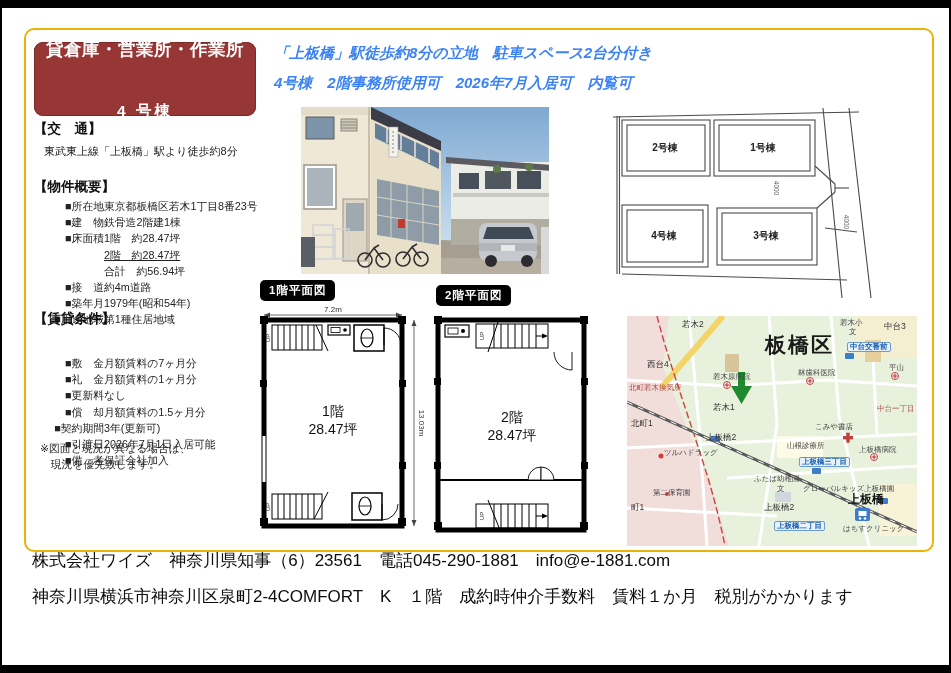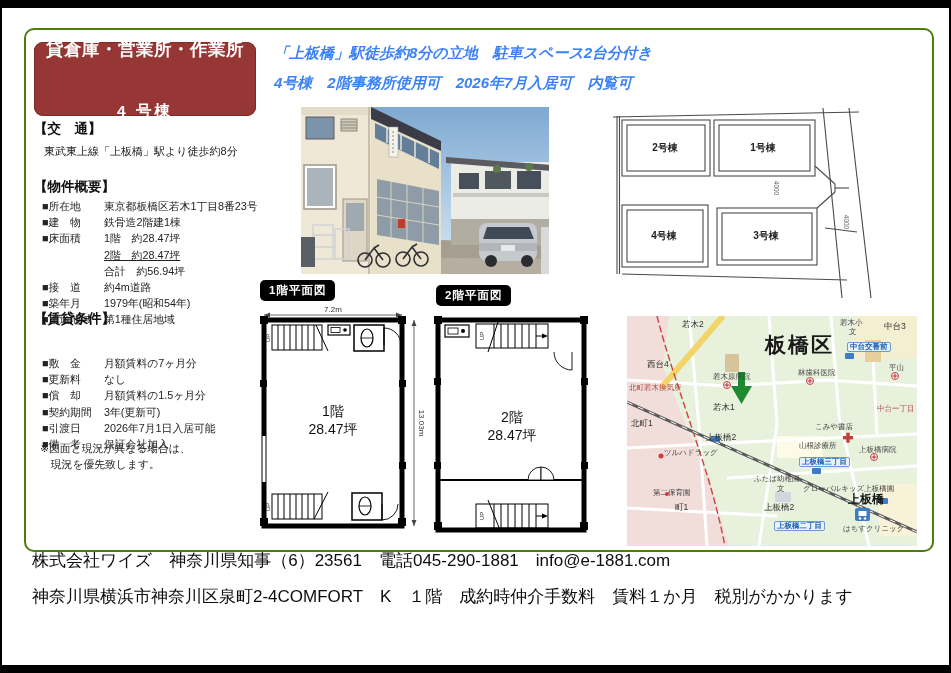--- a/index.html
+++ b/index.html
@@ -4,35 +4,35 @@
 <style>
   html,body{margin:0;padding:0;background:#000;}
   .page{
     position:relative;width:947px;height:657px;background:#fff;
     border-top:8px solid #000;border-bottom:8px solid #000;
     border-left:2px solid #000;border-right:2px solid #000;
     font-family:"Liberation Sans","DejaVu Sans",sans-serif;color:#222;
     overflow:hidden;
   }
   .flyer{position:absolute;left:22px;top:20px;width:906px;height:520px;
-    border:2px solid #4d7c0f;border-radius:10px;background:#fff;}
+    border:2px solid #eab308;border-radius:10px;background:#fff;}
   
   .badge{position:absolute;left:8px;top:12px;width:222px;height:74px;background:#963735;
     border-radius:9px;color:#fff;text-align:center;display:flex;flex-direction:column;
     justify-content:center;gap:2px;box-shadow:inset 0 0 0 1px #7c2a28;}
   .badge .l1{font-size:17.5px;font-weight:700;letter-spacing:.5px;}
   .badge .dv{height:2px;background:#fff;margin:2px 14px;}
   .badge .l2{font-size:15.5px;font-weight:700;letter-spacing:3px;margin-top:32px;}
   
   .headline{position:absolute;left:248px;top:8px;width:650px;font-weight:700;
     font-style:italic;font-size:15px;line-height:30px;color:#3b82f6;white-space:nowrap;}
   
   .sechead{position:absolute;font-size:13.5px;font-weight:700;color:#111;white-space:nowrap;}
   .smalltxt{position:absolute;font-size:11px;color:#222;white-space:nowrap;}
-  .rows{position:absolute;font-size:10.8px;line-height:16.2px;}
+  .rows{position:absolute;font-size:10.8px;line-height:16.2px;text-align:right;}
   .prow{display:flex;white-space:nowrap;}
   .plabel{width:62px;flex:0 0 62px;}
   .pvalue{}
   .pvalue.u{text-decoration:underline;}
   .rentrow{position:absolute;display:flex;align-items:baseline;white-space:nowrap;}
   .rentlabel{font-size:10.8px;width:62px;flex:0 0 62px;}
   .rentvalue{font-size:21px;font-weight:700;color:#000;}
   .rentsuffix{font-size:10.5px;}
   .note{position:absolute;font-size:10.8px;line-height:16px;white-space:nowrap;}
   
@@ -123,20 +123,24 @@
       </div>
 
     <div class="sechead" style="left:8px;top:280px;">【賃貸条件】</div>
     <div class="rows" style="left:16px;top:325px;">
 
         <div class="prow">
           <span class="plabel">■敷　金</span>
           <span class="pvalue">月額賃料の7ヶ月分</span>
         </div>
 
+        <div class="prow">
+          <span class="plabel">■礼　金</span>
+          <span class="pvalue">月額賃料の1ヶ月分</span>
+        </div>
 
         <div class="prow">
           <span class="plabel">■更新料</span>
           <span class="pvalue">なし</span>
         </div>
 
         <div class="prow">
           <span class="plabel">■償　却</span>
           <span class="pvalue">月額賃料の1.5ヶ月分</span>
         </div>
@@ -530,35 +534,35 @@
           <div class="mlabel" style="left: 86px; top: 87px;">若木1</div>
 
           <div class="mlabel" style="left: 4px; top: 103px;">北町1</div>
 
           <div class="mlabel" style="left: 79px; top: 117px;">上板橋2</div>
 
           <div class="mlabel sm" style="left: 188px; top: 107px;">こみや書店</div>
 
           <div class="mlabel sm" style="left: 37px; top: 133px;">ツルハドラッグ</div>
 
-          <div class="mlabel sm" style="left: 172px; top: 126px;">山根診療所</div>
+          <div class="mlabel sm" style="left: 160px; top: 126px;">山根診療所</div>
 
           <div class="mlabel sm" style="left: 232px; top: 130px;">上板橋病院</div>
 
           <div class="mlabel bluebadge" style="left: 172px; top: 141px;">上板橋三丁目</div>
 
           <div class="mlabel sm" style="left: 127px; top: 159px; text-align: center;">ふたば幼稚園</div>
 
           <div class="mlabel sm" style="left: 150px; top: 169px;">文</div>
 
           <div class="mlabel sm" style="left: 176px; top: 169px;">グローバルキッズ上板橋園</div>
 
           <div class="mlabel sm" style="left: 26px; top: 173px;">第二保育園</div>
 
-          <div class="mlabel" style="left: 4px; top: 187px; margin-left: 44px;">町1</div>
+          <div class="mlabel" style="left: 4px; top: 187px;">町1</div>
 
           <div class="mlabel" style="left: 137px; top: 187px;">上板橋2</div>
 
           <div class="mlabel station" style="left: 221px; top: 177px;">上板橋</div>
 
           <div class="mlabel bluebadge" style="left: 147px; top: 205px;">上板橋二丁目</div>
 
           <div class="mlabel sm" style="left: 216px; top: 209px;">はちすクリニック</div>
 
           <div class="mlabel red sm" style="left: 250px; top: 89px;">中台一丁目</div>

